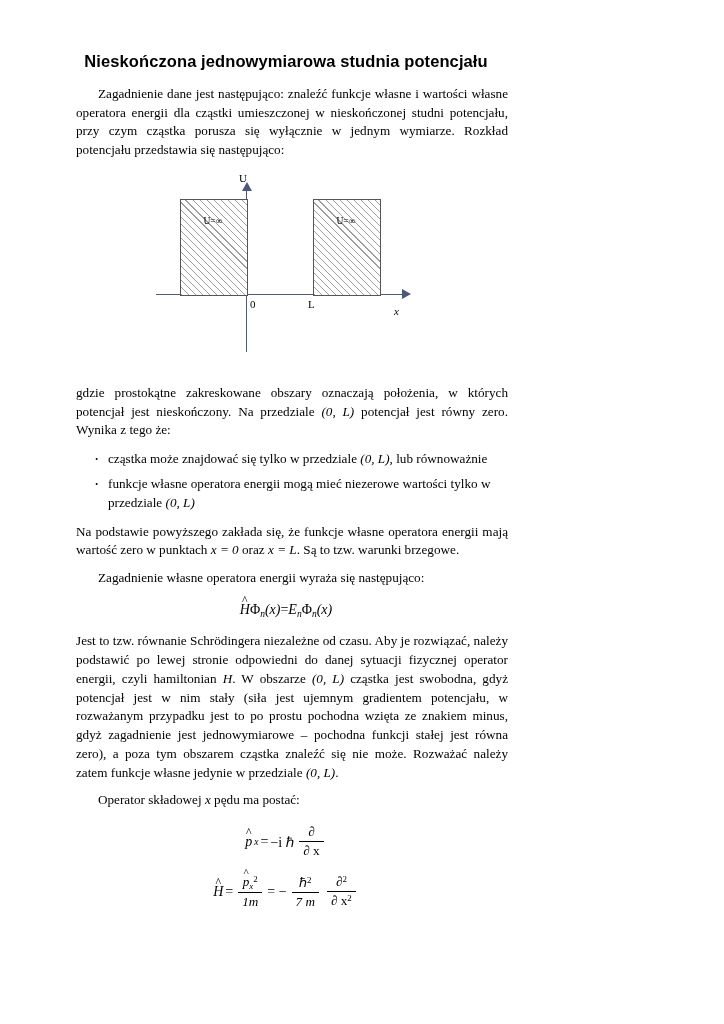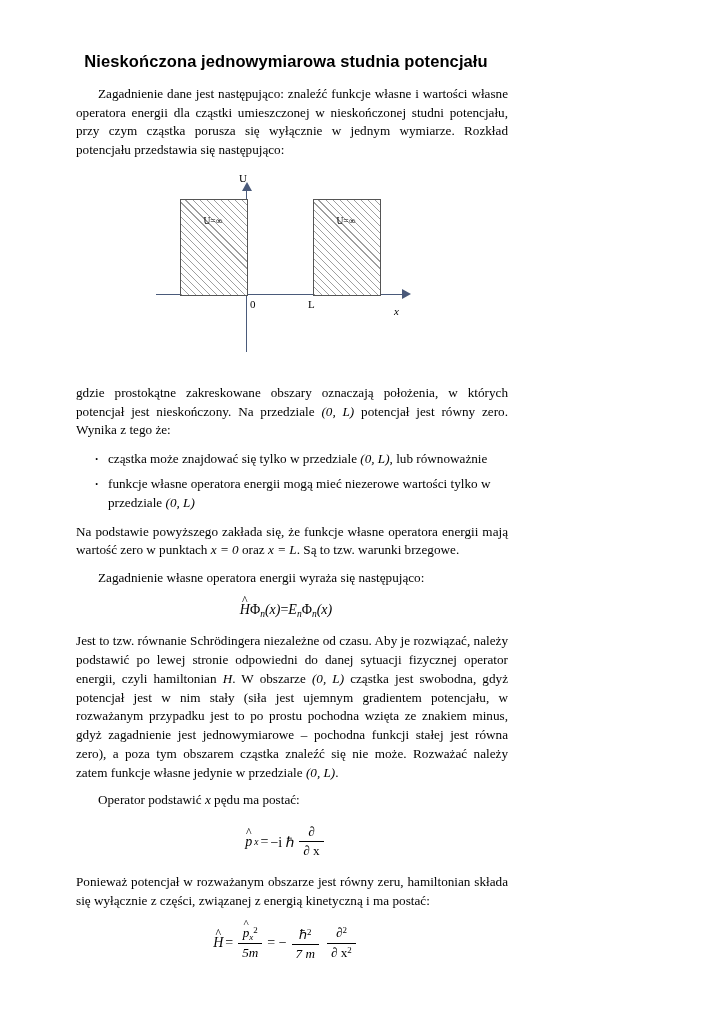--- a/index.html
+++ b/index.html
@@ -235,44 +235,43 @@
   <p class="para"><span>Na podstawie powyższego zakłada się, że funkcje własne operatora energii mają wartość zero w punktach </span><span class="it">x = 0</span><span> oraz </span><span class="it">x = L</span><span>. Są to tzw. warunki brzegowe.</span></p>
 
   <p class="para indent"><span>Zagadnienie własne operatora energii wyraża się następująco:</span></p>
 
   <div class="eq">
     <span class="m hat">H</span><span>Φ</span><span class="sub">n</span><span class="m">(x)</span><span>=</span><span class="m">E</span><span class="sub">n</span><span>Φ</span><span class="sub">n</span><span class="m">(x)</span>
   </div>
 
   <p class="para"><span>Jest to tzw. równanie Schrödingera niezależne od czasu. Aby je rozwiązać, należy podstawić po lewej stronie odpowiedni do danej sytuacji fizycznej operator energii, czyli hamiltonian </span><span class="it">H</span><span>. W obszarze </span><span class="it">(0, L)</span><span> cząstka jest swobodna, gdyż potencjał jest w nim stały (siła jest ujemnym gradientem potencjału, w rozważanym przypadku jest to po prostu pochodna wzięta ze znakiem minus, gdyż zagadnienie jest jednowymiarowe – pochodna funkcji stałej jest równa zero), a poza tym obszarem cząstka znaleźć się nie może. Rozważać należy zatem funkcje własne jedynie w przedziale </span><span class="it">(0, L)</span><span>.</span></p>
 
-  <p class="para indent"><span>Operator podstawić </span><span class="it">x</span><span> pędu ma postać:</span></p>
+  <p class="para indent"><span>Operator składowej </span><span class="it">x</span><span> pędu ma postać:</span></p>
 
   <div class="eq">
     <span class="eq-row">
       <span class="m hat">p</span>
         <span class="sub">x</span>
       <span>=</span>
       <span>−i ℏ</span>
       <span class="frac">
         <span class="num">∂</span>
         <span class="den">∂ x</span>
       </span>
     </span>
   </div>
 
-  <p class="para"><span>Ponieważ potencjał w rozważanym obszarze jest równy zeru, hamiltonian składa się wyłącznie z części, związanej z energią kinetyczną i ma postać:</span></p>
 
   <div class="eq">
     <span class="eq-row">
       <span class="m hat">H</span>
       <span>=</span>
       <span class="frac">
         <span class="num"><span class="m hat">p</span><span class="sub">x</span><span class="sup">2</span></span>
-        <span class="den m">5m</span>
+        <span class="den m">1m</span>
       </span>
       <span>= −</span>
       <span class="frac">
         <span class="num"><span>ℏ</span><span class="sup">2</span></span>
         <span class="den m">7 m</span>
       </span>
       <span class="frac">
         <span class="num"><span>∂</span><span class="sup">2</span></span>
         <span class="den"><span>∂ x</span><span class="sup">2</span></span>
       </span>

